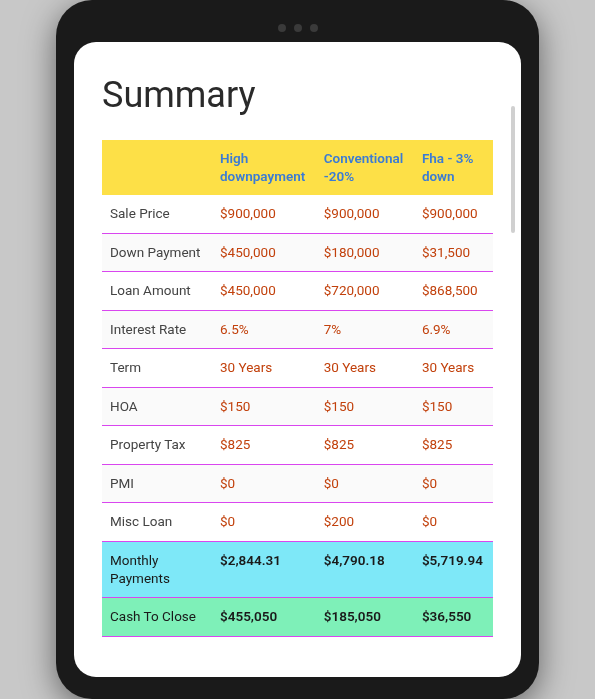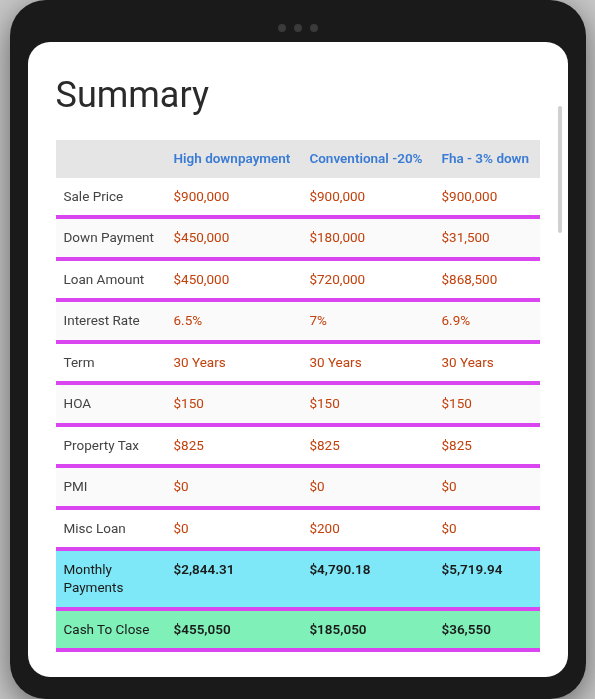--- a/index.html
+++ b/index.html
@@ -7,21 +7,21 @@
     body {
       background: #c8c8c8;
       display: flex;
       justify-content: center;
       align-items: center;
       min-height: 100vh;
       font-family: -apple-system, BlinkMacSystemFont, 'Segoe UI', Roboto, sans-serif;
     }
 
     .device {
-      width: 576px;
+      width: 483px;
       height: 699px;
       background: #1a1a1a;
       border-radius: 36px;
       padding: 18px;
       box-shadow: 0 8px 32px rgba(0,0,0,0.5);
       position: relative;
       overflow: hidden;
     }
 
     .device-top-bar {
@@ -74,40 +74,40 @@
       margin-bottom: 24px;
     }
 
     .summary-table {
       width: 100%;
       border-collapse: collapse;
       font-size: 13.5px;
     }
 
     .summary-table thead tr {
-      background: #e5e5e5;
+      background: #fde047;
       padding-left: 40px;
     }
 
     .summary-table thead th {
       padding: 10px 8px;
       text-align: left;
       font-weight: 600;
       color: #3a7bd5;
       vertical-align: top;
       line-height: 1.3;
     }
 
     .summary-table thead th:first-child {
       color: transparent;
       width: 110px;
     }
 
     .summary-table tbody tr {
-      border-bottom: 4px solid #d946ef;
+      border-bottom: 1px solid #d946ef;
     }
 
     .summary-table tbody tr:nth-child(odd) {
       background: #ffffff;
     }
 
     .summary-table tbody tr:nth-child(even) {
       background: #fafafa;
     }
 

